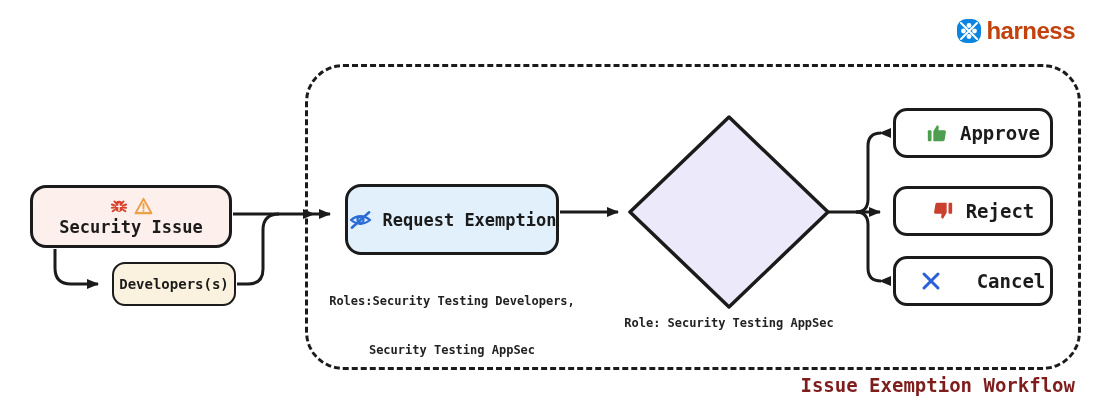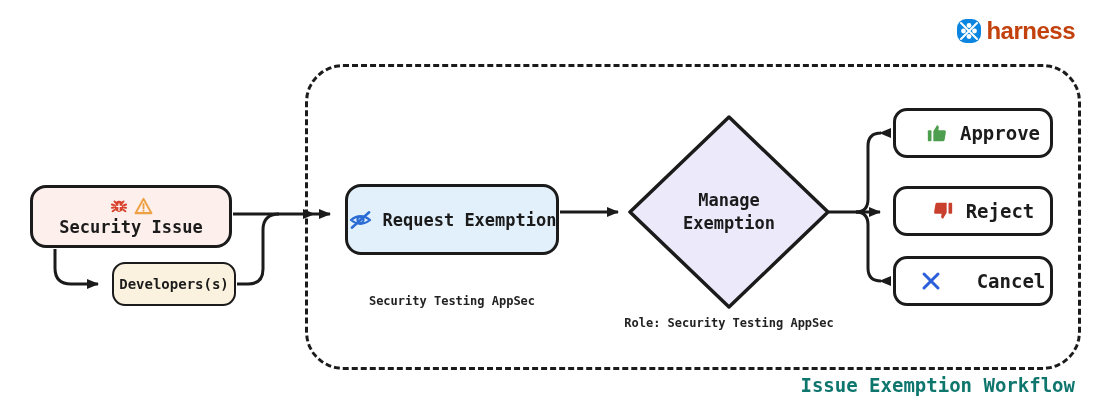--- a/index.html
+++ b/index.html
@@ -10,21 +10,21 @@
   svg.wires{position:absolute;left:0;top:0;width:1103px;height:418px;}
   
   .brand{position:absolute;top:16px;right:28px;display:flex;align-items:center;gap:2px;}
   .brand-name{font-family:"Liberation Sans", sans-serif;font-size:24px;font-weight:600;color:#c2410c;letter-spacing:-0.5px;}
   
   .wf-container{
     position:absolute;left:305px;top:64px;width:770px;height:300px;
     border:3px dashed #1b1b1b;border-radius:38px;background:transparent;
   }
   .wf-title{
-    position:absolute;top:374px;right:28px;font-size:19px;font-weight:bold;color:#0f766e;white-space:nowrap;
+    position:absolute;top:374px;right:28px;font-size:19px;font-weight:bold;color:#7f1d1d;white-space:nowrap;
   }
   
   .node{
     position:absolute;border:3px solid #1b1b1b;border-radius:16px;
     display:flex;align-items:center;justify-content:center;box-sizing:border-box;
   }
   .node-label{font-weight:bold;white-space:nowrap;}
   
   .security{left:30px;top:185px;width:202px;height:63px;background:#fcefec;flex-direction:column;gap:2px;text-align:center;}
   .security .icons{display:flex;gap:6px;align-items:center;}
@@ -134,24 +134,24 @@
       <svg width="25" height="22" viewBox="0 0 26 22" fill="none" stroke="#2b6cd4" stroke-width="2.2" stroke-linecap="round">
         <path d="M3,11 Q13,3 23,11 Q13,19 3,11 Z" stroke-linejoin="round"></path>
         <circle cx="13" cy="11" r="3.2"></circle>
         <path d="M22,3 L4,19" stroke-width="2.6"></path>
       </svg>
     </span>
     <span class="node-label">Request Exemption</span>
   </div>
 
   <div class="caption roles">
+    <div>Roles:Security Testing Developers,</div>
     <div>Security Testing AppSec</div>
   </div>
 
-  <div class="diamond-label" style="white-space:normal;">Manage Exemption</div>
 
   <div class="caption role-manage">Role: Security Testing AppSec</div>
 
   <div class="node action approve">
     <span class="icon">
       <svg width="22" height="22" viewBox="0 0 24 24" fill="#4d9e4f">
         <rect x="2" y="9" width="4" height="12" rx="1"></rect>
         <path d="M8,21 L8,10 L12,3.5 Q14,3.5 14,6 L13.5,9 L20,9 Q22,9 21.7,11 L20.3,19.5 Q20,21 18.3,21 Z"></path>
       </svg>
     </span>

